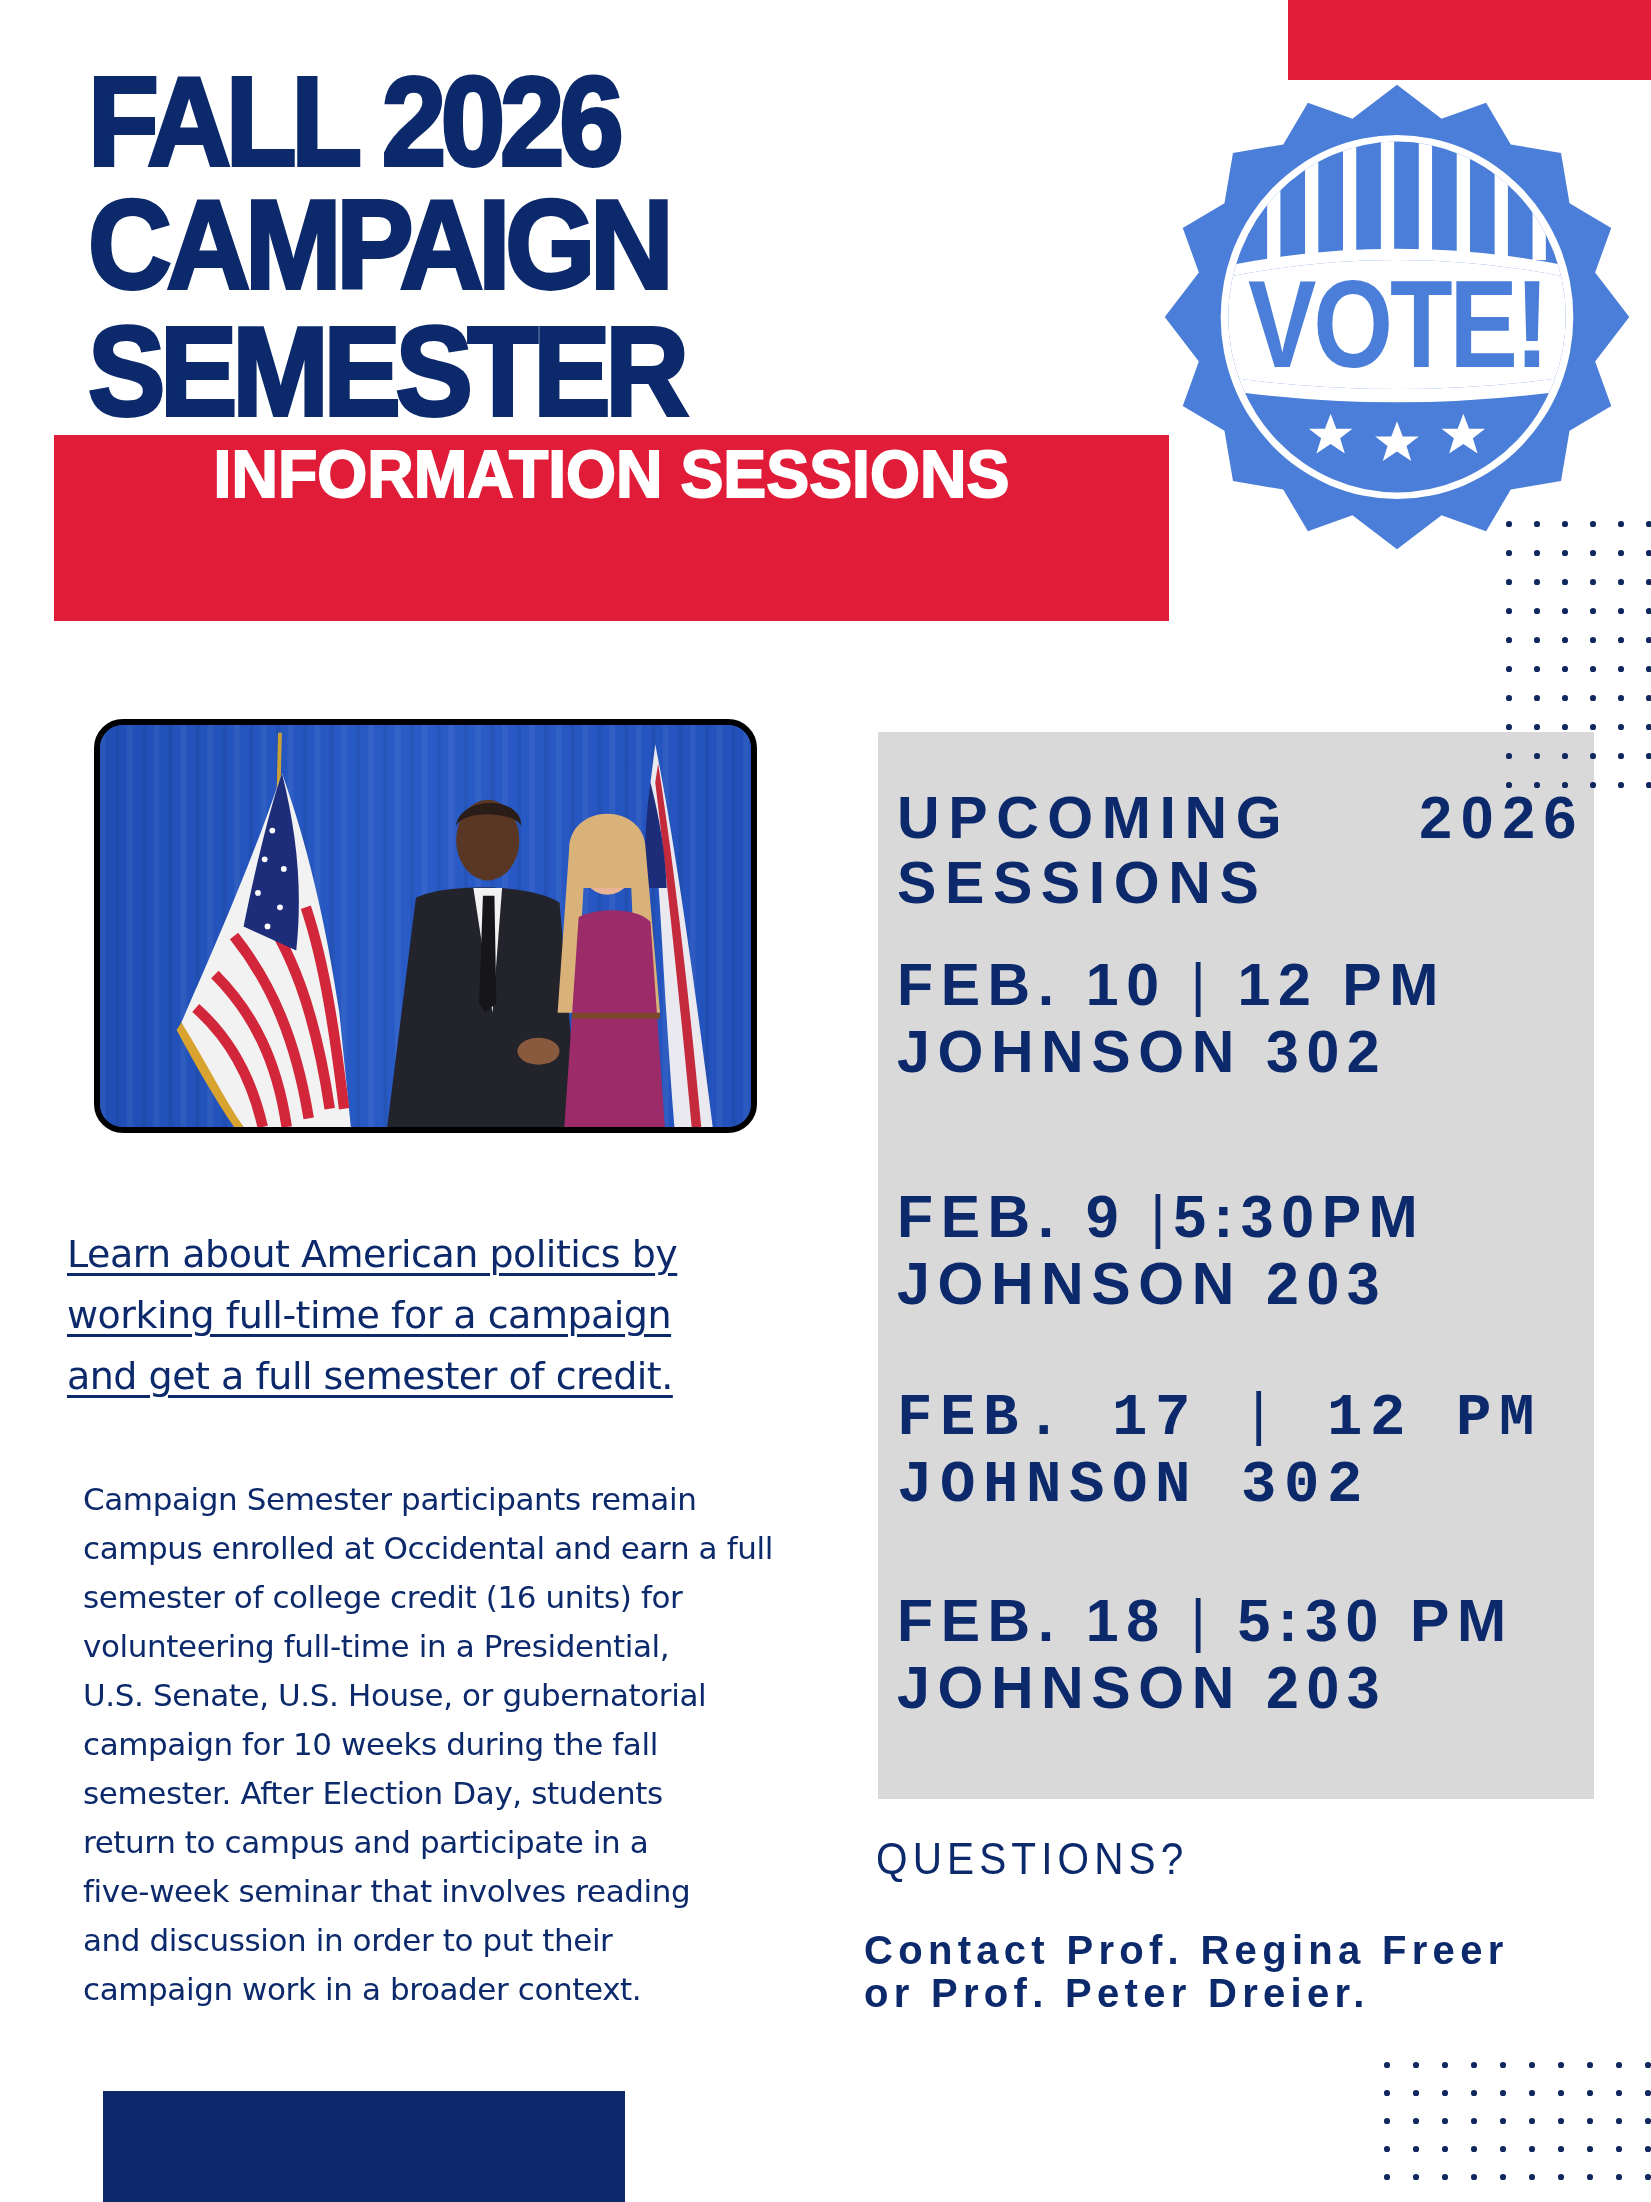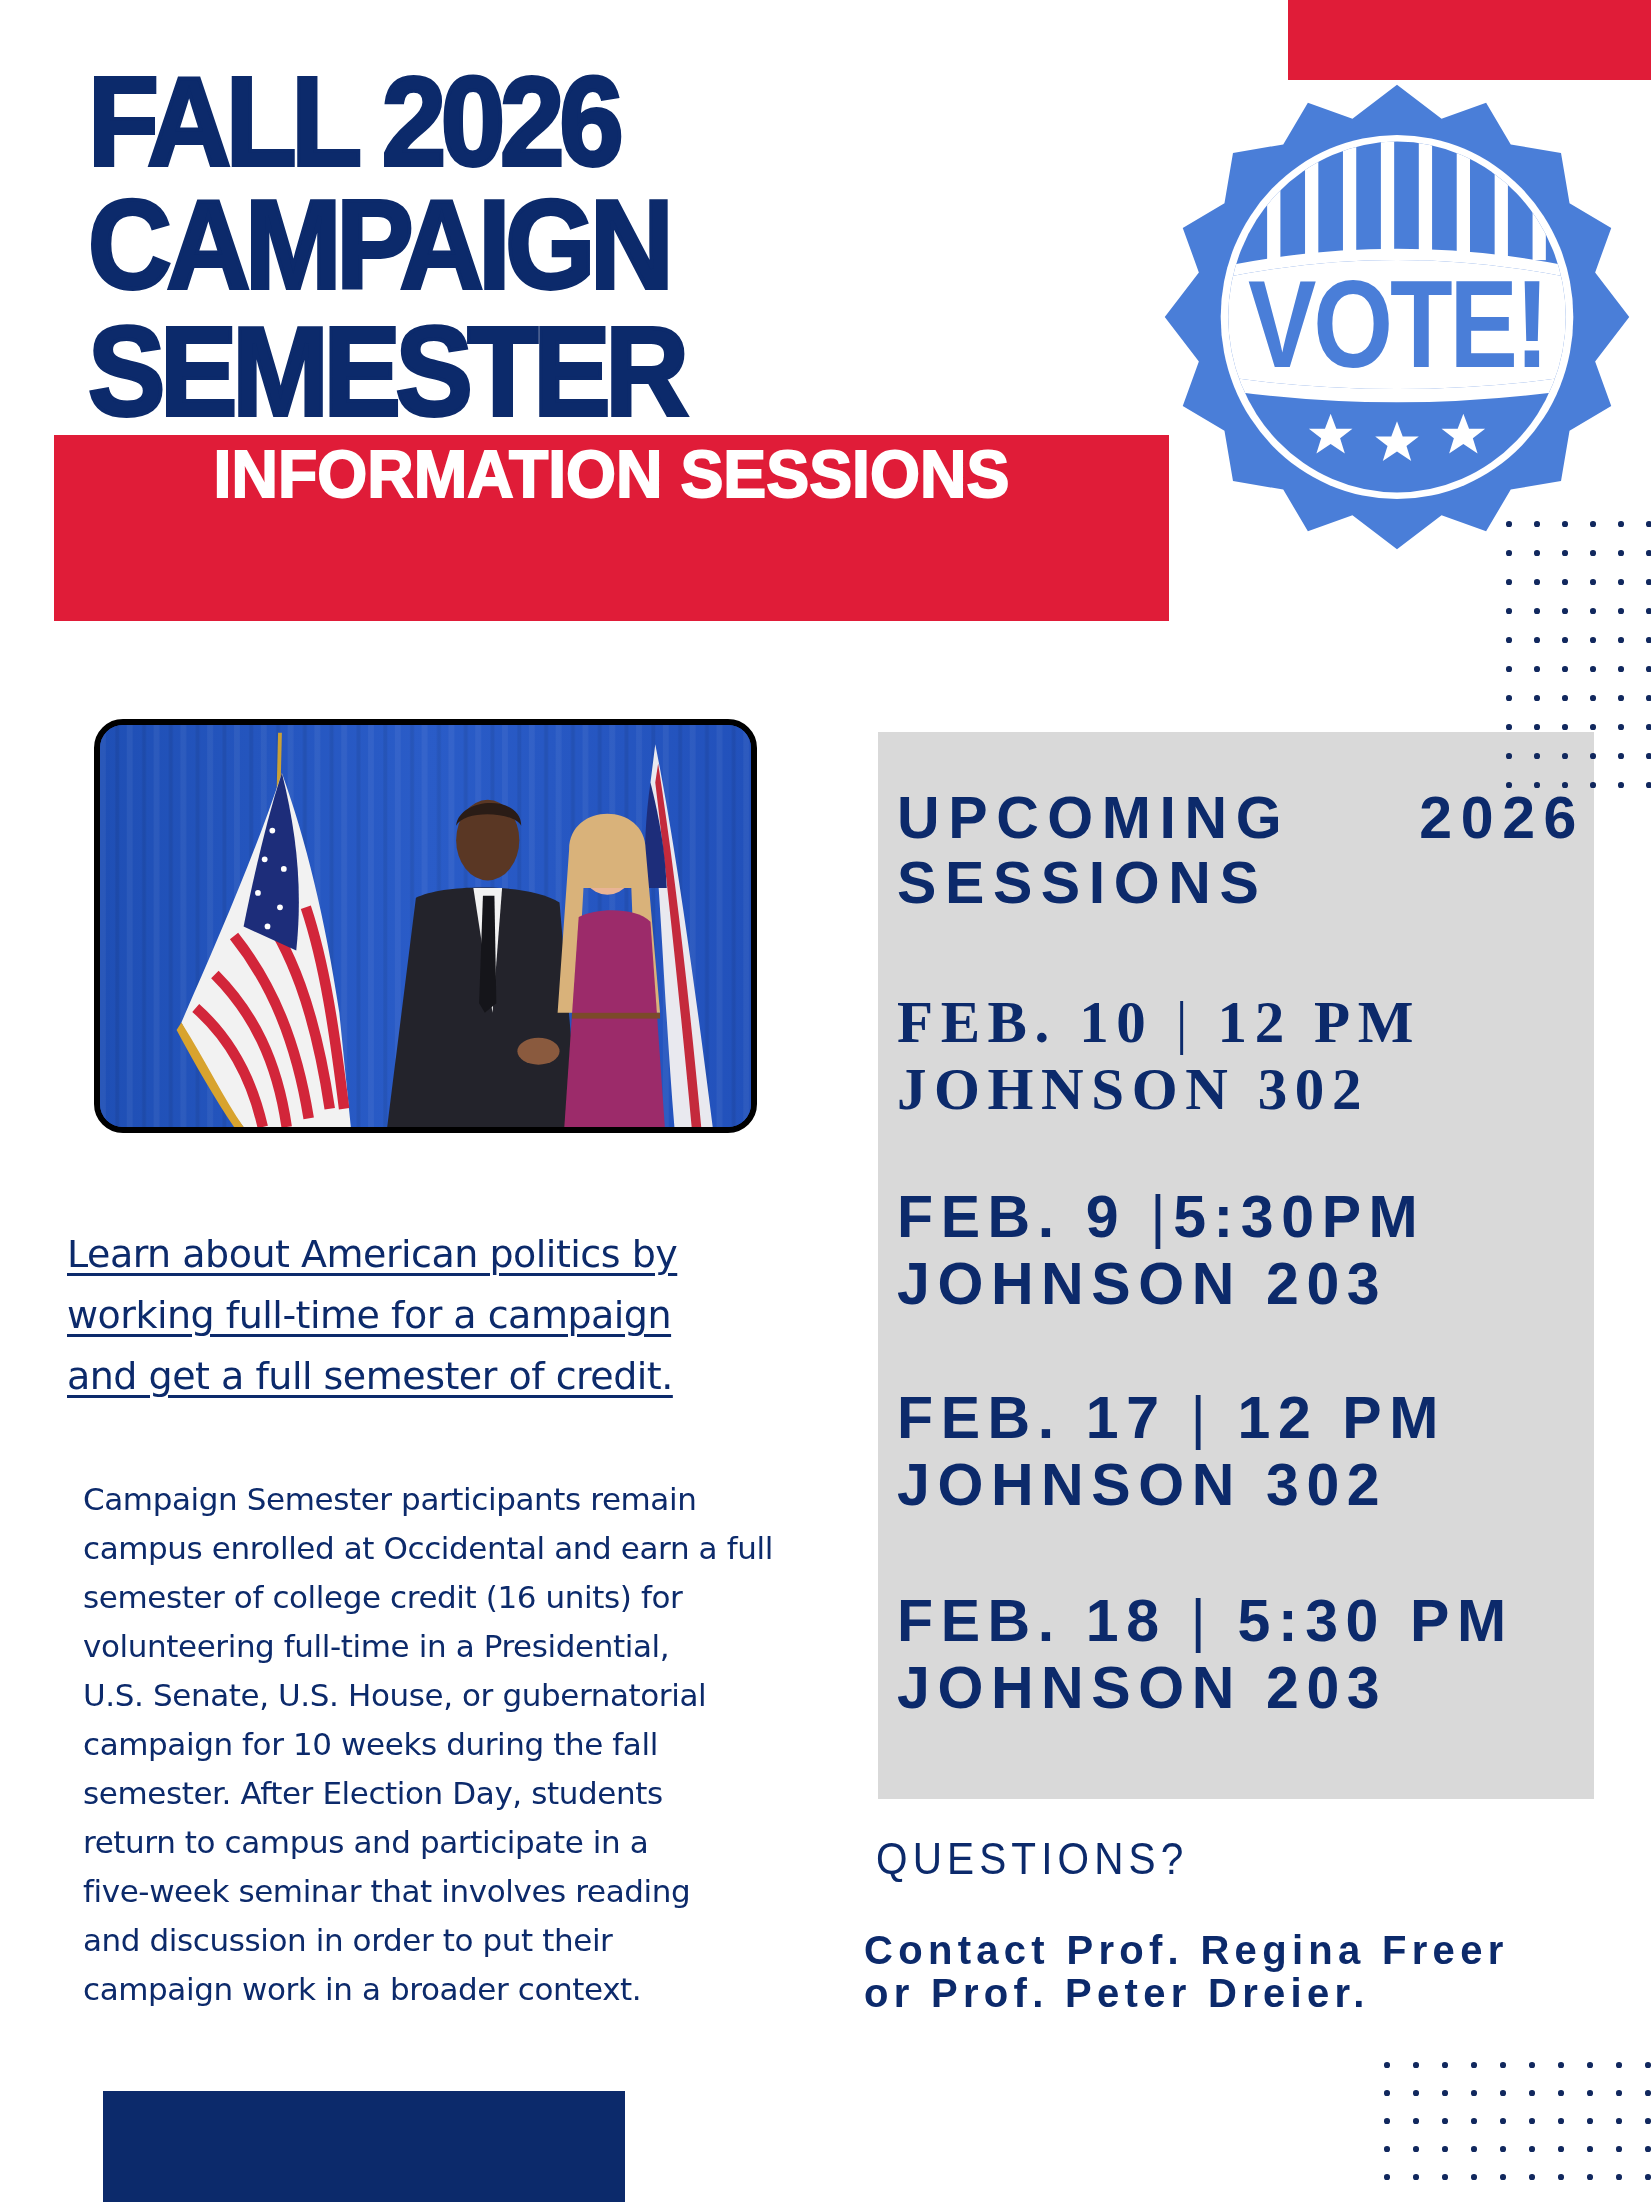--- a/index.html
+++ b/index.html
@@ -74,23 +74,23 @@
     font-family: "Liberation Sans", sans-serif; font-weight: 700; font-size: 59px;
     line-height: 65px; letter-spacing: 8.6px; color: #0c2a6b; white-space: nowrap;
   }
   .sess-heading .row { display: flex; width: 688px; justify-content: space-between; }
   .session {
     left: 897px; z-index: 2; margin: 0;
     font-family: "Liberation Sans", sans-serif; font-weight: 700; font-size: 59px;
     line-height: 67px; letter-spacing: 7.6px; color: #0c2a6b; white-space: nowrap;
   }
   .session .pipe { font-weight: 400; letter-spacing: 7.6px; }
-  .s0 { top: 989px; font-family: Liberation Serif, serif; }
+  .s0 { top: 952px; }
   .s1 { top: 1184px; }
-  .s2 { top: 1385px; }
+  .s2 { top: 1385px; font-family: Liberation Mono, monospace; }
   .s3 { top: 1588px; }
 
   .questions {
     left: 876px; top: 1833px; margin: 0;
     font-family: "Liberation Sans", sans-serif; font-weight: 400; font-size: 45px;
     letter-spacing: 5.7px; color: #0c2a6b; transform: scaleX(0.9); transform-origin: left top;
     white-space: nowrap;
   }
   .contact {
     left: 864px; top: 1929px; margin: 0;

